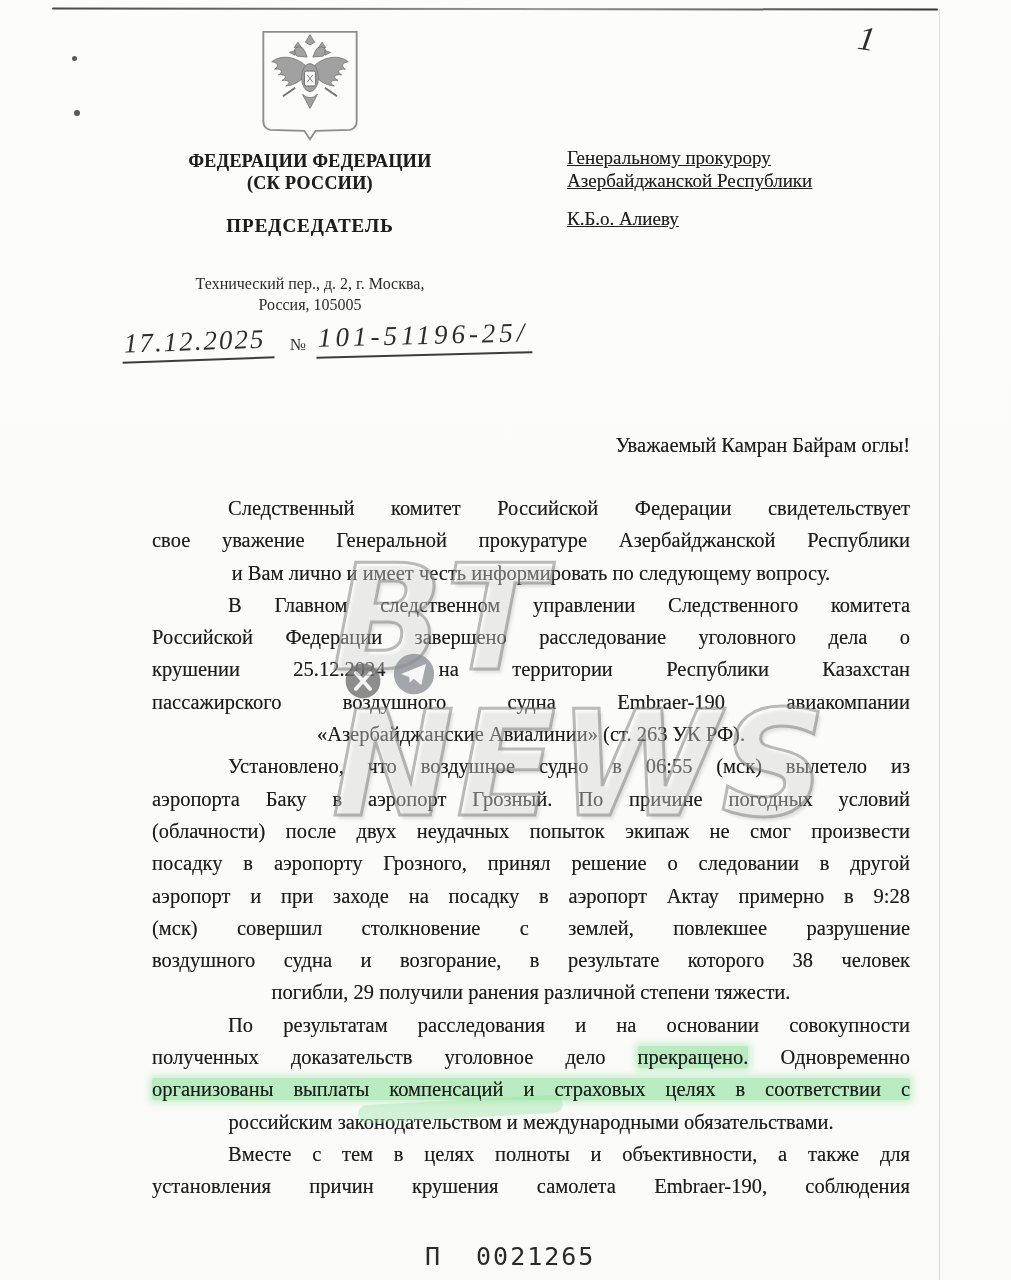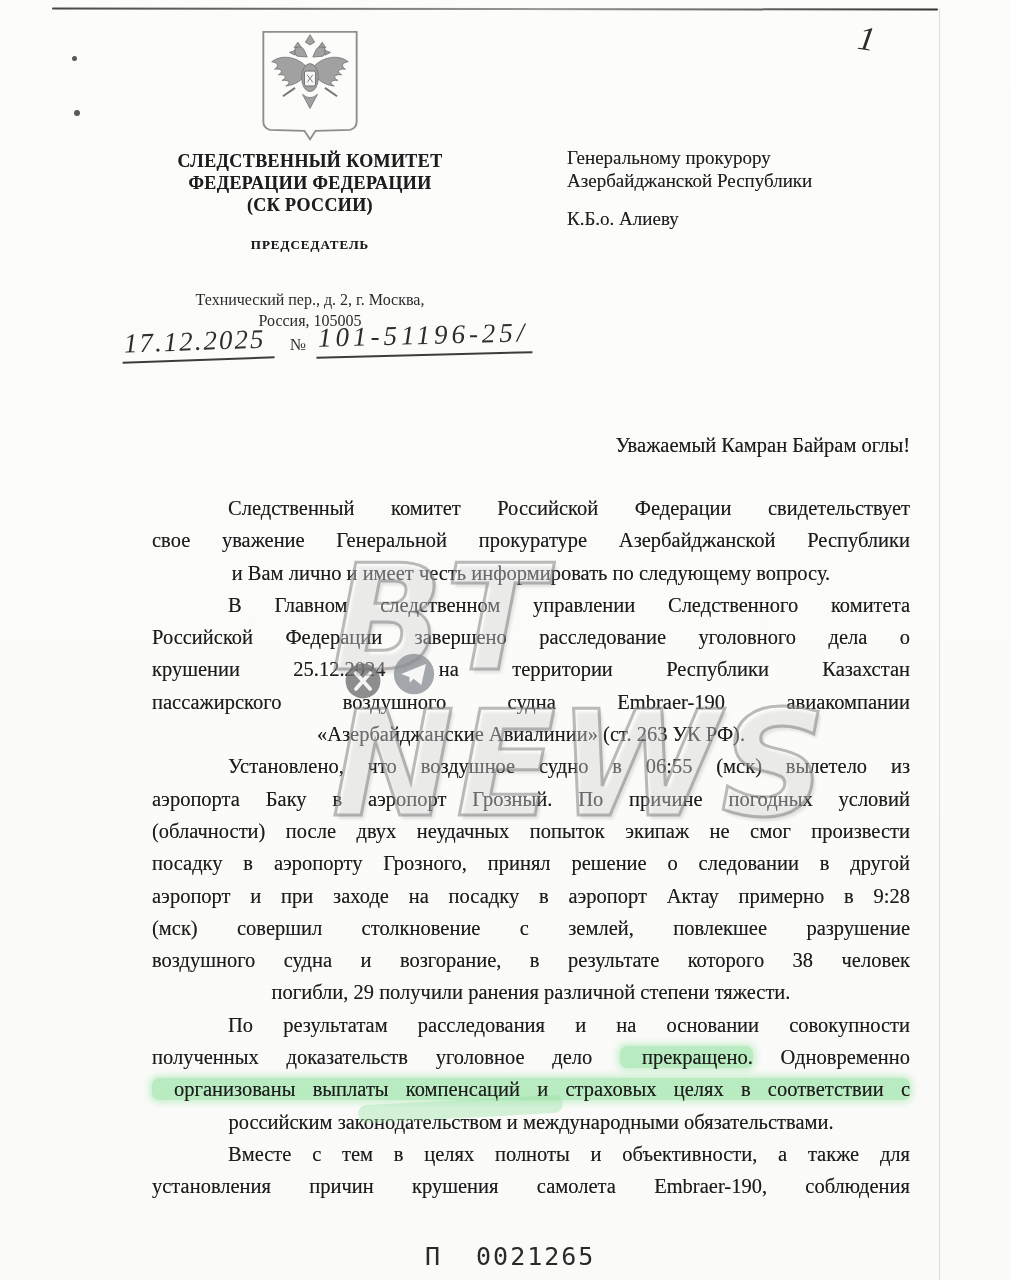--- a/index.html
+++ b/index.html
@@ -17,46 +17,46 @@
   .speck.s2{left:74px;top:110px;width:6px;height:6px;}
 
   .hw{font-style:italic;color:#2d2d2d;}
   .page-number-hw{position:absolute;left:858px;top:20px;font-size:34px;transform:rotate(9deg);letter-spacing:1px;}
 
   
   .letterhead{position:absolute;left:120px;top:26px;width:380px;text-align:center;}
   .emblem{display:block;margin:0 auto 4px auto;}
   .org-line{font-weight:bold;font-size:18px;line-height:22px;letter-spacing:.4px;color:#1d1d1d;
         text-shadow:0 0 .5px rgba(20,20,20,.5);}
-  .chairman{font-weight:bold;font-size:13px;letter-spacing:1px;margin-top:21px;color:#1d1d1d;
+  .chairman{font-weight:bold;font-size:19px;letter-spacing:1px;margin-top:21px;color:#1d1d1d;
         text-shadow:0 0 .5px rgba(20,20,20,.5);}
   .address-line{font-size:16px;line-height:21px;margin-top:0;color:#2a2a2a;}
   .address-wrap{margin-top:36px;}
 
   .dateline{position:absolute;left:118px;top:320px;width:480px;height:52px;}
   .dateline .date{position:absolute;left:4px;top:6px;font-size:27px;letter-spacing:2px;
         transform:rotate(-2deg);border-bottom:2px solid #3c3c3c;padding:0 8px 2px 2px;}
   .dateline .nsign{position:absolute;left:172px;top:15px;font-size:17px;color:#333;}
   .dateline .refnum{position:absolute;left:198px;top:0;font-size:27px;letter-spacing:4px;
         transform:rotate(-1.5deg);border-bottom:2px solid #3c3c3c;padding:0 4px 3px 2px;}
 
   
   .recipient{position:absolute;left:567px;top:146px;font-size:19px;line-height:23px;color:#1e1e1e;
-        text-shadow:0 0 .4px rgba(20,20,20,.4);}
+        text-shadow:0 0 .4px rgba(20,20,20,.4);text-decoration:underline;}
   .recipient .name{margin-top:15px;}
 
   
   .salutation{position:absolute;left:152px;top:434px;width:758px;text-align:right;font-size:20.5px;
         color:#1c1c1c;text-shadow:0 0 .6px rgba(20,20,20,.5);}
   .body-text{position:absolute;left:152px;top:492px;width:758px;font-size:20.5px;color:#1c1c1c;
         text-shadow:0 0 .6px rgba(20,20,20,.5);}
   .line{line-height:32.3px;text-align:center;white-space:nowrap;}
   .line.just{white-space:normal;text-align:justify;text-align-last:justify;}
   .line.indent{text-indent:76px;}
-  .hl{background:rgba(146,226,160,.62);box-shadow:0 0 6px 3px rgba(146,226,160,.45);border-radius:7px;padding-left:22px;}
+  .hl{background:rgba(146,226,160,.62);box-shadow:0 0 6px 3px rgba(146,226,160,.45);border-radius:2px;}
   .hl-smear{position:absolute;left:358px;top:1100px;width:205px;height:18px;border-radius:10px;
         background:rgba(146,226,160,.38);transform:rotate(-3deg);}
 
   
   .form-number{position:absolute;left:425px;top:1242px;font-family:"DejaVu Sans Mono",monospace;
         font-size:25px;letter-spacing:2px;color:#2a2a2a;}
   .form-number .num{margin-left:34px;}
 
   
   .watermark{position:absolute;left:0;top:0;width:100%;height:100%;pointer-events:none;}
@@ -94,21 +94,20 @@
         <path d="M76 26 L82 28 L76 31 Z"></path>
         <path d="M57 44 C46 32 29 30 19 38 C26 39 27 43 22 46 C30 45 32 49 26 52 C34 51 36 55 30 58 C38 57 40 61 34 64 C45 63 52 57 57 50 Z"></path>
         <path d="M63 44 C74 32 91 30 101 38 C94 39 93 43 98 46 C90 45 88 49 94 52 C86 51 84 55 90 58 C82 57 80 61 86 64 C75 63 68 57 63 50 Z"></path>
         <ellipse cx="60" cy="55" rx="9" ry="15"></ellipse>
         <path d="M52 73 L60 88 L68 73 Q60 80 52 73 Z"></path>
         <path d="M44 66 L31 75 M76 66 L89 75" fill="none" stroke="#6a6a6a" stroke-width="2"></path>
       </g>
       <rect x="54" y="48" width="12" height="16" rx="2" fill="#f6f6f6" stroke="#666"></rect>
       <path d="M57 52 L63 60 M63 52 L57 60" stroke="#7a7a7a" stroke-width="1"></path>
     </svg>
-    <div class="org-line">СЛЕДСТВЕННЫЙ КОМИТЕТ</div>
     <div class="org-line">ФЕДЕРАЦИИ ФЕДЕРАЦИИ</div>
     <div class="org-line">(СК РОССИИ)</div>
     <div class="chairman">ПРЕДСЕДАТЕЛЬ</div>
     <div class="address-wrap">
       <div class="address-line">Технический пер., д. 2, г. Москва,</div>
       <div class="address-line">Россия, 105005</div>
     </div>
   </div>
 
   <div class="dateline">

